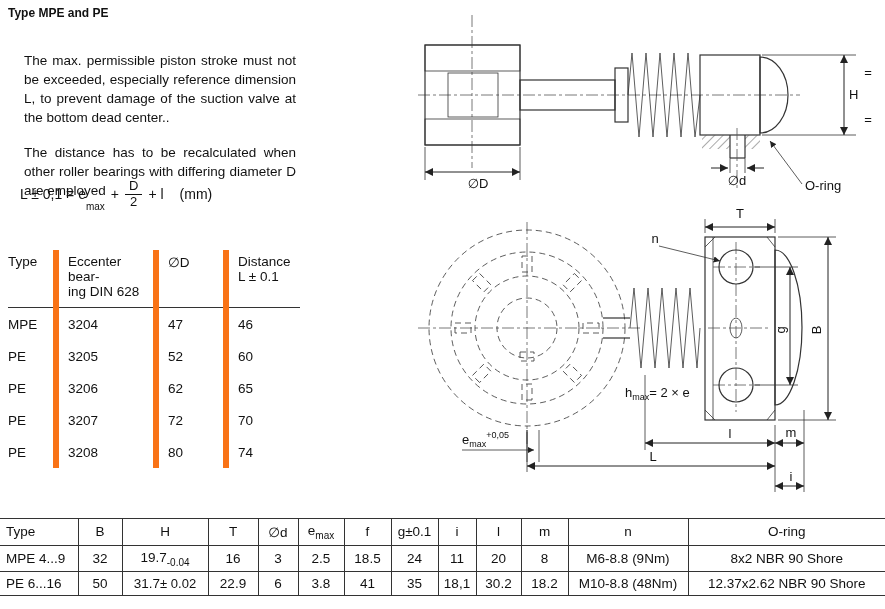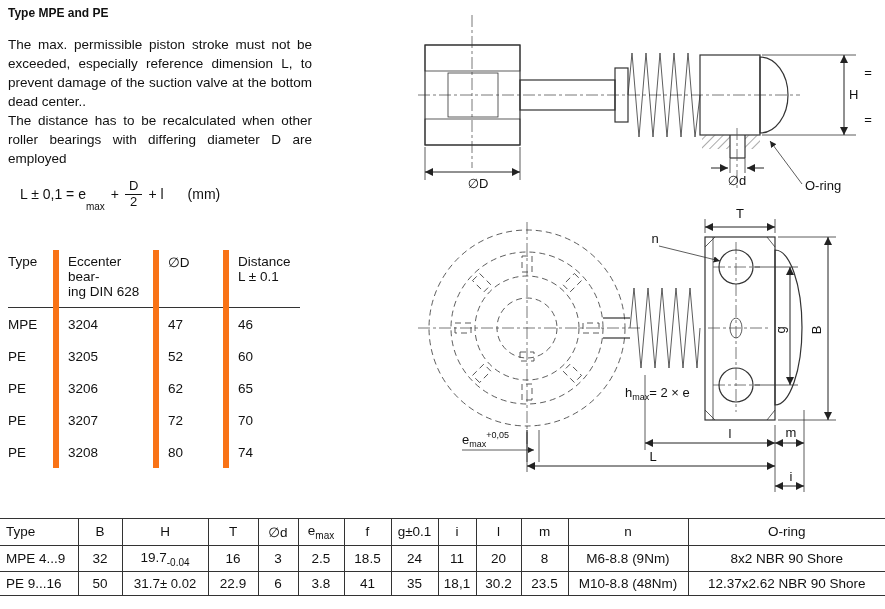--- a/index.html
+++ b/index.html
@@ -3,27 +3,27 @@
 <meta charset="utf-8">
 <style>
   * { box-sizing: border-box; }
   html, body { margin: 0; padding: 0; }
   body {
     width: 885px; height: 609px; background: #fff; color: #111;
     font-family: "Liberation Sans", sans-serif; position: relative; overflow: hidden;
   }
   .title { position: absolute; left: 8px; top: 6px; font-size: 12px; font-weight: bold; }
   .intro { position: absolute; left: 8px; top: 35px; width: 304px; font-size: 13.5px; line-height: 19px; text-align: justify; }
-  .intro p { margin: 0; }
+  .intro p { margin: 16px; }
   .formula { position: absolute; left: 20px; top: 179px; font-size: 14px; display: flex; align-items: center; }
   .formula sub { font-size: 10px; align-self: flex-end; margin-bottom: -2px; }
   .fplus { margin-left: 6px; }
   .frac { display: inline-flex; flex-direction: column; align-items: center; margin: 0 6px; font-size: 13px; line-height: 1.15; }
   .frac .num { border-bottom: 1px solid #111; padding: 0 4px; }
-  .funit { margin-left: 24px; }
+  .funit { margin-left: 16px; }
   table { border-collapse: collapse; }
   .bearing { position: absolute; left: 8px; top: 250px; font-size: 13.5px; }
   .bearing th, .bearing td { border-left: 6px solid #f97316; padding: 4px 9px; text-align: left; font-weight: normal; vertical-align: top; }
   .bearing th:first-child, .bearing td:first-child { border-left: none; padding-left: 0; }
   .bearing thead th { border-bottom: 1px solid #333; padding-bottom: 8px; }
   .bearing tbody td { padding-top: 9px; padding-bottom: 8px; margin-left: 46px; }
   .pre { white-space: pre-line; }
   .dims { position: absolute; left: 0; top: 518px; width: 885px; font-size: 13.5px; table-layout: fixed; }
   .dims th, .dims td { border-top: 1px solid #333; border-bottom: 1px solid #333; border-left: 1px solid #333; font-weight: normal; text-align: center; padding: 4px 2px; }
   .dims th:first-child, .dims td:first-child { border-left: none; text-align: left; padding-left: 6px; }
@@ -310,28 +310,28 @@
       <td>2.5</td>
       <td>18.5</td>
       <td>24</td>
       <td>11</td>
       <td>20</td>
       <td>8</td>
       <td>M6-8.8 (9Nm)</td>
       <td>8x2 NBR 90 Shore</td>
     </tr>
     <tr>
-      <td>PE 9...16</td>
+      <td>PE 6...16</td>
       <td>50</td>
       <td><span>31.7</span><span class="tolmid">± 0.02</span></td>
       <td>22.9</td>
       <td>6</td>
       <td>3.8</td>
       <td>41</td>
       <td>35</td>
       <td>18,1</td>
       <td>30.2</td>
-      <td>23.5</td>
+      <td>18.2</td>
       <td>M10-8.8 (48Nm)</td>
       <td>12.37x2.62 NBR 90 Shore</td>
     </tr>
   </tbody>
 </table>
 
 </body></html>

